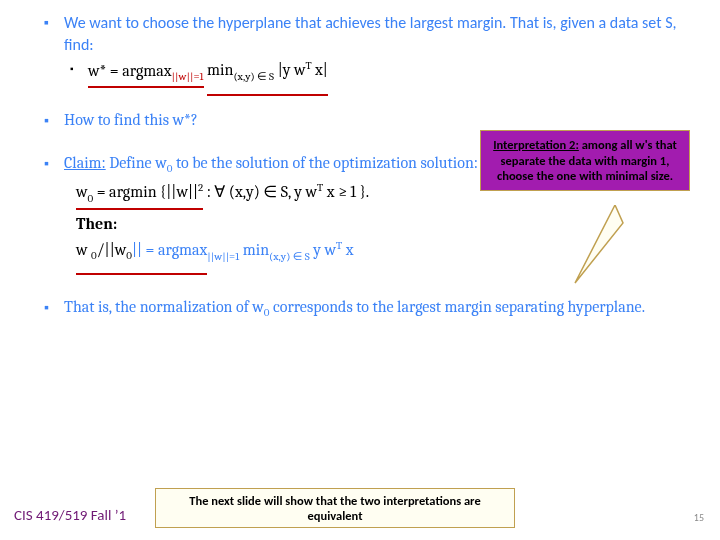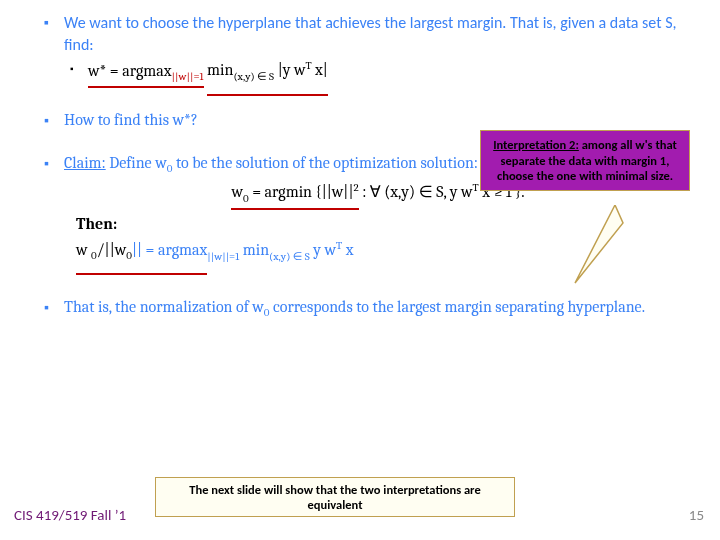--- a/index.html
+++ b/index.html
@@ -32,39 +32,39 @@
   .callout .lbl { text-decoration: underline; }
   .callout .body { font-weight: 700; }
   .tail {
     position: absolute;
     top: 205px; right: 165px;
     width: 0; height: 0;
   }
   .tail svg { position: absolute; top: 0; left: 0; }
   .note {
     position: absolute;
-    bottom: 23px; left: 155px;
+    bottom: 12px; left: 155px;
     width: 360px;
     background: #fffef2;
     border: 1.5px solid #c0a050;
     padding: 4px 14px;
     font-size: 12.5px;
     text-align: center;
     line-height: 1.2;
     font-weight: 700;
   }
   .footer-left {
     position: absolute;
     bottom: 16px; left: 14px;
     font-size: 15px; color: #701a75;
   }
   .footer-right {
     position: absolute;
     bottom: 16px; right: 16px;
-    font-size: 15px; color: #8a8a8a;
+    font-size: 10px; color: #8a8a8a;
   }
   .gap { height: 10px; }
   .gap2 { height: 18px; }
 </style>
 <style>.nb::before{content:none!important}</style></head>
 <body>
 
 <div class="slide">
 
 
@@ -86,21 +86,21 @@
     <div class="gap"></div>
 
     <div class="b1 muted eq">How to find this w*?</div>
 
     <div class="gap2"></div>
 
     <div class="b1 muted eq">
       <span style="text-decoration:underline">Claim:</span><span> Define w</span><span class="sub">0</span><span> to be the solution of the optimization solution:</span>
     </div>
 
-    <div class="b2 eq nb" style="padding-left: 36px; list-style: none; text-align: center;">
+    <div class="b2 eq nb" style="padding-left: 36px; list-style: none;">
       <span class="red-underline">
         <span>w</span><span class="sub">0</span><span> = argmin {||w||</span><span class="sup">2</span>
       </span><span> : ∀ (x,y) ∈ S, y w</span><span class="sup">T</span><span> x ≥ 1 }.</span>
     </div>
 
     <div class="b2 eq nb" style="padding-left:36px;list-style:none">
       <span style="font-weight:700">Then:</span>
     </div>
 
     <div class="b2 eq nb" style="padding-left: 36px; list-style: none;">

